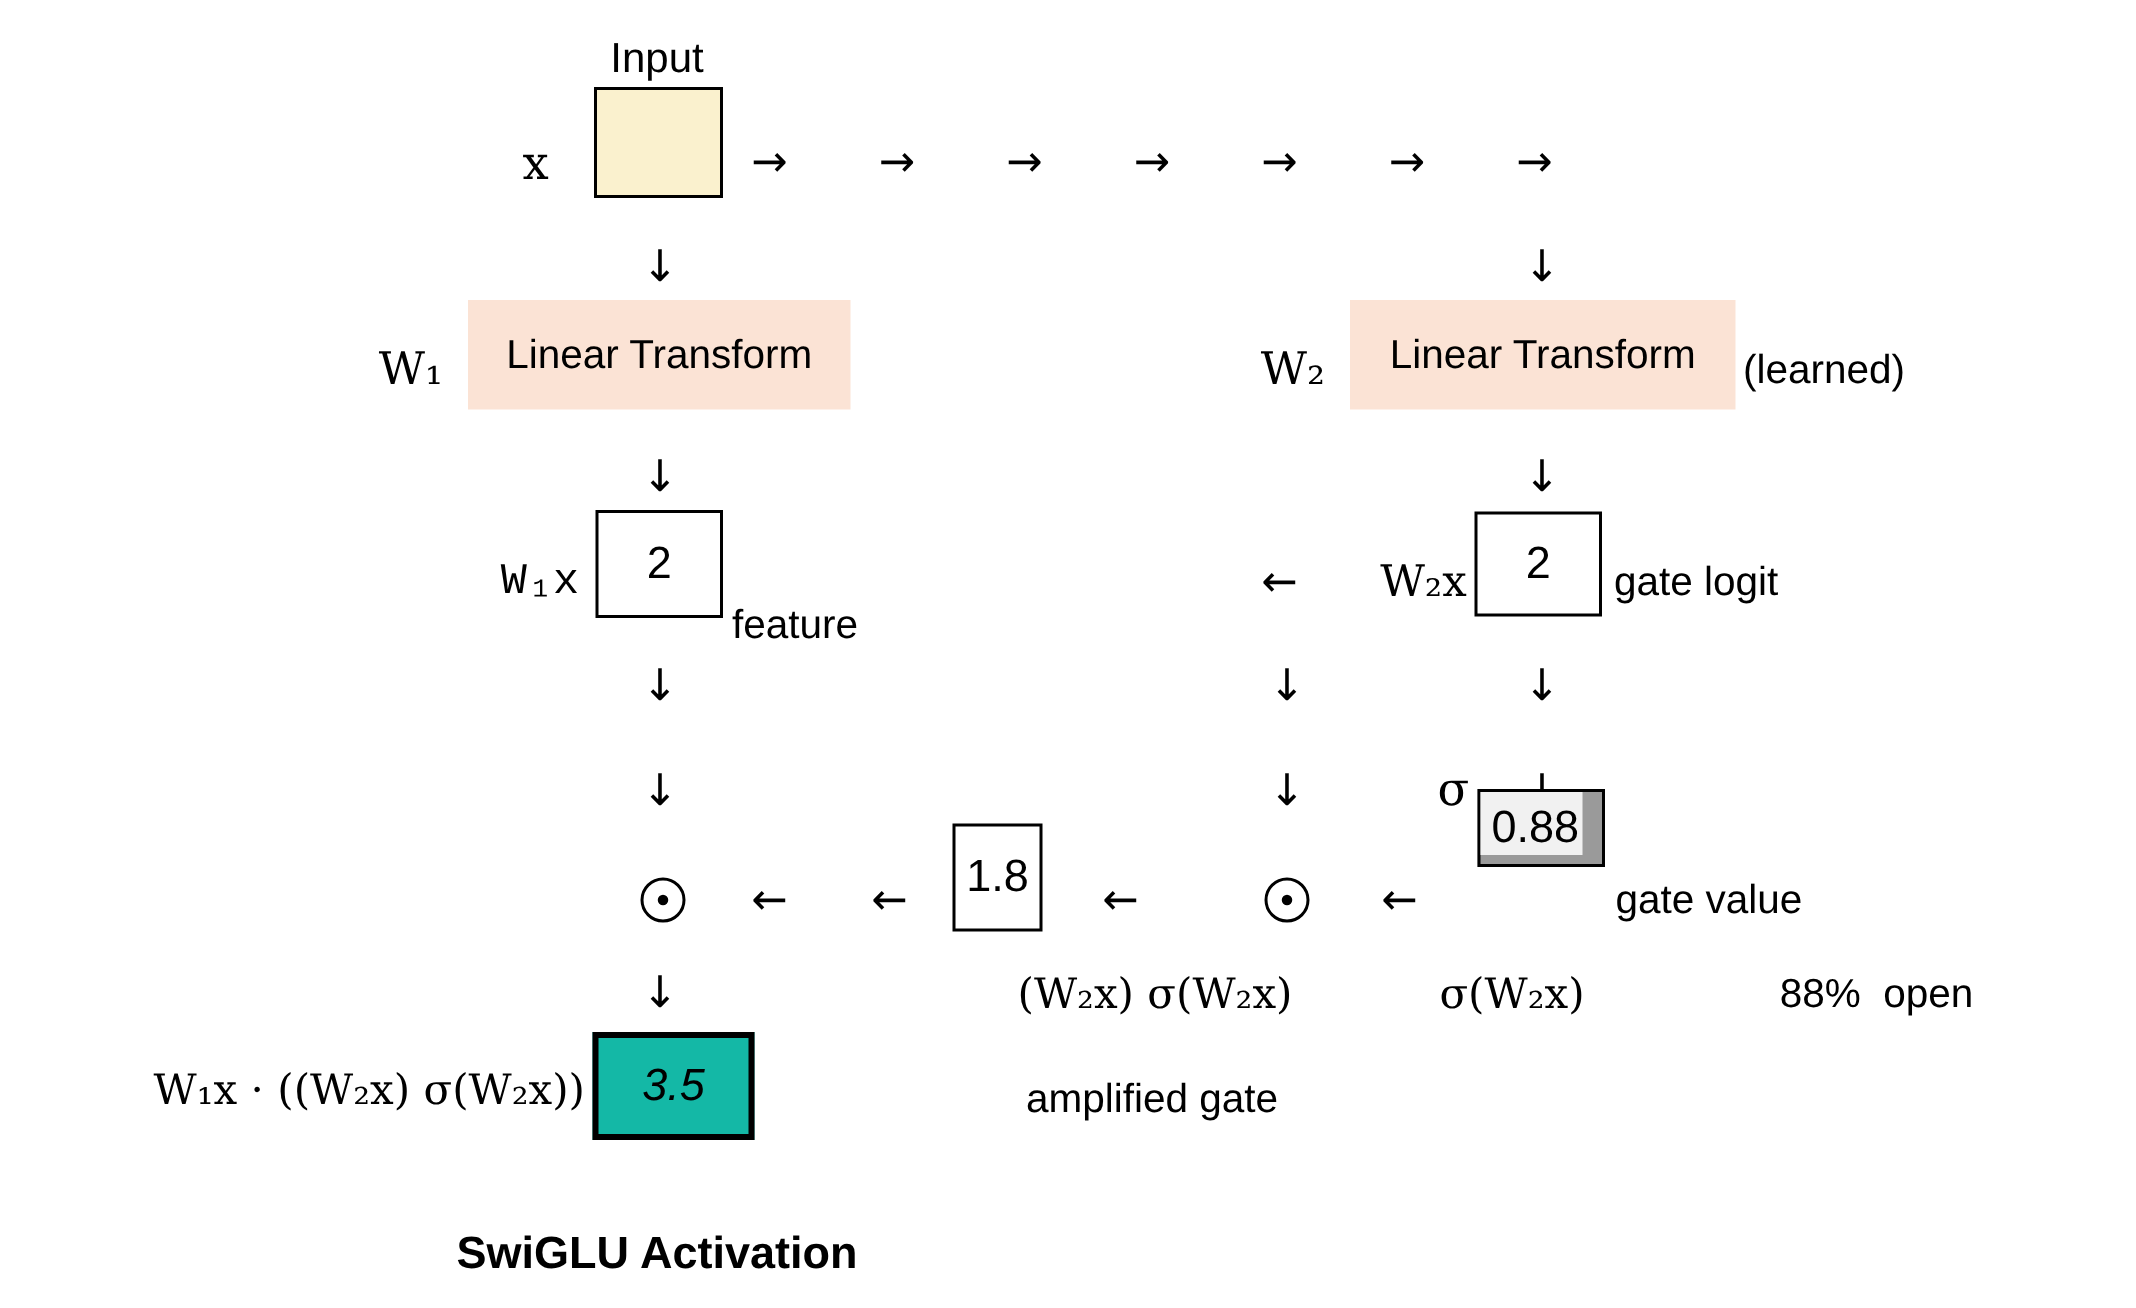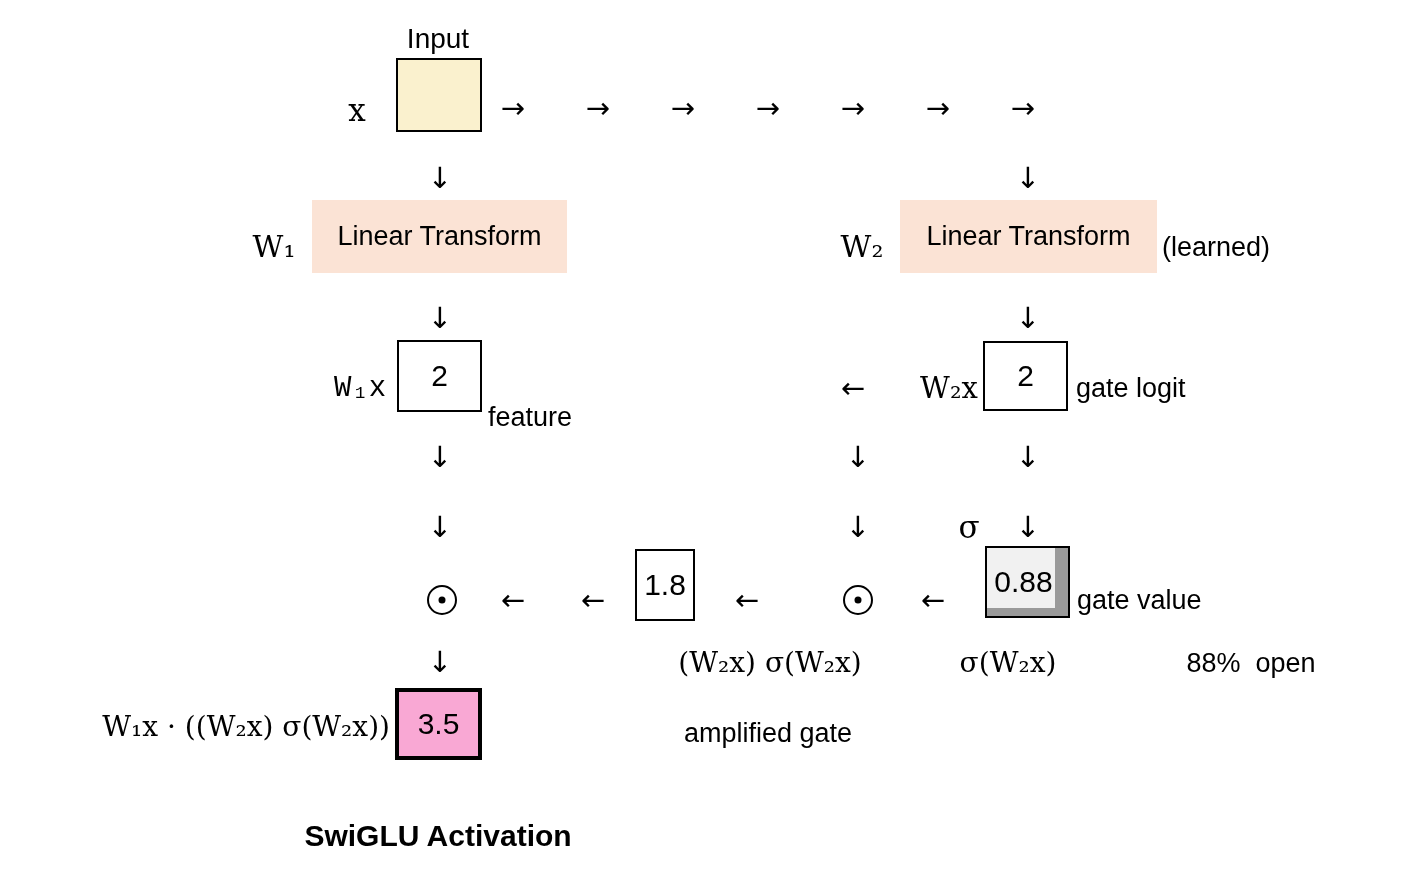--- a/index.html
+++ b/index.html
@@ -114,32 +114,32 @@
 
   <span class="odot" style="left:442px; top:600px;"></span>
   <span class="c ar" style="left:513px; top:600px;">←</span>
   <span class="c ar" style="left:593px; top:600px;">←</span>
   <div class="box" style="left:635px; top:549px; width:60px; height:72px;">
     <span class="sans fs30">1.8</span>
   </div>
   <span class="c ar" style="left:747px; top:600px;">←</span>
   <span class="odot" style="left:858px; top:600px;"></span>
   <span class="c ar" style="left:933px; top:600px;">←</span>
-  <div class="box" style="left: 985px; top: 546px; width: 85px; height: 72px; background: rgb(154, 154, 154);">
+  <div class="box" style="left: 985px; top: 526px; width: 85px; height: 52px; background: rgb(154, 154, 154);">
     <div class="gate-open-area" style="background: rgb(241, 241, 241);"></div>
     <span class="gate-num sans fs30">0.88</span>
   </div>
   <div class="cy sans fs27" style="left:1077px; top:600px;">gate value</div>
 
   <span class="c ar" style="left:440px; top:662px;">↓</span>
   <div class="c serif fs28" style="left:770px; top:663px;">(W₂x) σ(W₂x)</div>
   <div class="c serif fs28" style="left:1008px; top:663px;">σ(W₂x)</div>
   <div class="c sans fs27 pre" style="left:1251px; top:663px;">88%  open</div>
 
   <div class="cy serif fs28" style="right:1034px; top:727px;">W₁x · ((W₂x) σ(W₂x))</div>
-  <div class="box thick" style="left: 395px; top: 688px; width: 87px; height: 72px; background: #f9a8d4;">
+  <div class="box thick" style="left: 395px; top: 688px; width: 108px; height: 72px; background: #14b8a6; font-style: italic;">
     <span class="sans fs30">3.5</span>
   </div>
   <div class="c sans fs27" style="left:768px; top:733px;">amplified gate</div>
 
   <div class="c sans fs30 bold" style="left:438px; top:836px;">SwiGLU Activation</div>
 
 </div>
 
 </body></html>

